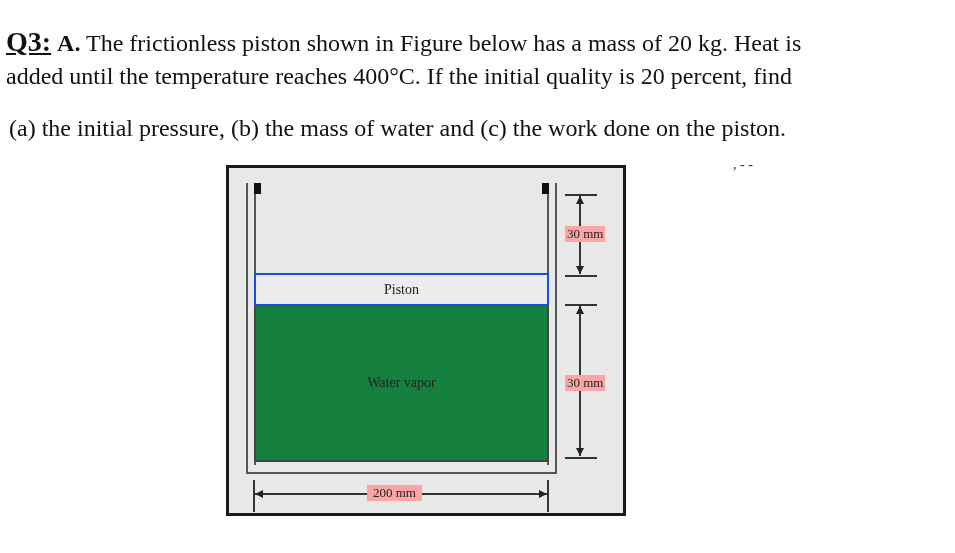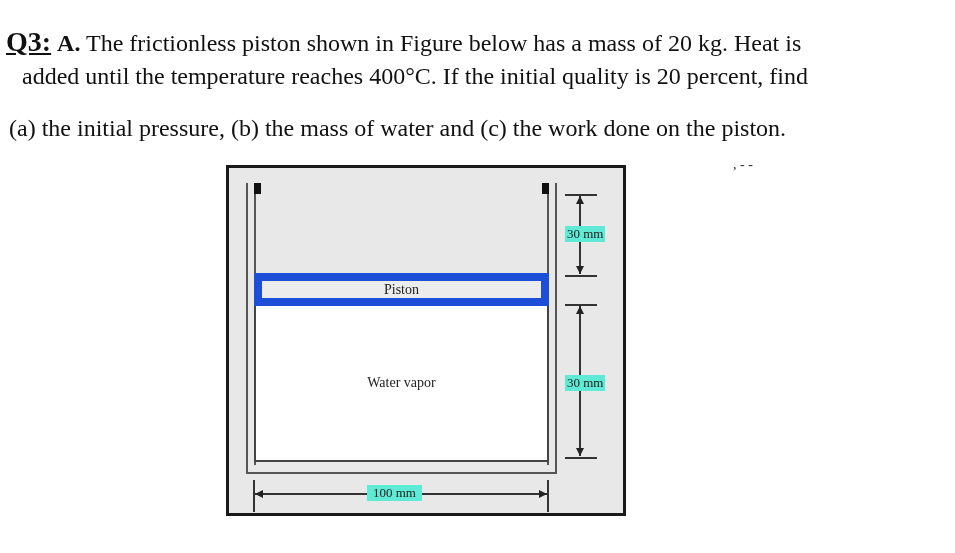--- a/index.html
+++ b/index.html
@@ -2,34 +2,34 @@
 <html><head>
 <meta charset="utf-8">
 <style>
   html, body { margin: 0; padding: 0; background: #ffffff; }
   body { width: 955px; height: 553px; position: relative; overflow: hidden;
          font-family: "Liberation Serif", "DejaVu Serif", serif; color: #111; }
   .q-line { position: absolute; left: 6px; font-size: 24px; white-space: nowrap; line-height: 1; }
   .q-label { font-weight: bold; text-decoration: underline; font-size: 28px; }
   .part-label { font-weight: bold; }
   #line1 { top: 28px; }
-  #line2 { top: 64px; margin-left: 16px; }
+  #line2 { top: 64px; }
   #line3 { top: 116px; left: 9px; }
 
   .figure { position: absolute; left: 226px; top: 165px; width: 400px; height: 351px;
             background: #e8e8e8; border: 3px solid #1a1a1a; box-sizing: border-box; }
   .vline { position: absolute; width: 2px; background: #555; }
   .hline { position: absolute; height: 2px; background: #555; }
   .stop { position: absolute; width: 7px; height: 11px; background: #111; }
-  .piston { position: absolute; background: #ececec; border: 8px solid #1d4ed8; box-sizing: border-box;
+  .piston { position: absolute; background: #ececec; border: 2px solid #1d4ed8; box-sizing: border-box;
             display: flex; align-items: center; justify-content: center; }
-  .vapor { position: absolute; background: #ffffff; border: 2px solid #444; border-top: none;
+  .vapor { position: absolute; background: #15803d; border: 2px solid #444; border-top: none;
            box-sizing: border-box; display: flex; align-items: center; justify-content: center; }
   .fig-text { font-size: 14px; color: #222; font-family: "Liberation Serif", serif; }
-  .dim-label { position: absolute; font-size: 13px; background: #5eead4; padding: 0 2px;
+  .dim-label { position: absolute; font-size: 13px; background: #fca5a5; padding: 0 2px;
                font-family: "Liberation Serif", serif; color: #222; }
   .arrow-up { position: absolute; width: 0; height: 0; border-left: 4px solid transparent;
               border-right: 4px solid transparent; border-bottom: 8px solid #222; }
   .arrow-down { position: absolute; width: 0; height: 0; border-left: 4px solid transparent;
                 border-right: 4px solid transparent; border-top: 8px solid #222; }
   .arrow-left { position: absolute; width: 0; height: 0; border-top: 4px solid transparent;
                 border-bottom: 4px solid transparent; border-right: 8px solid #222; }
   .arrow-right { position: absolute; width: 0; height: 0; border-top: 4px solid transparent;
                  border-bottom: 4px solid transparent; border-left: 8px solid #222; }
   .specks { position: absolute; top: 157px; left: 733px; font-size: 14px; color: #333; }
@@ -78,14 +78,14 @@
   <div class="vline" style="left:350px; top:138px; height:150px; background:#333;"></div>
   <div class="arrow-up" style="left:347px; top:138px;"></div>
   <div class="arrow-down" style="left:347px; top:280px;"></div>
   <div class="dim-label" style="left:336px; top:207px;">30 mm</div>
 
   <div class="vline" style="left:24px; top:312px; height:32px; background:#333;"></div>
   <div class="vline" style="left:318px; top:312px; height:32px; background:#333;"></div>
   <div class="hline" style="left:26px; top:325px; width:292px; background:#333;"></div>
   <div class="arrow-left" style="left:26px; top:322px;"></div>
   <div class="arrow-right" style="left:310px; top:322px;"></div>
-  <div class="dim-label" style="left:138px; top:317px; padding:0 6px;">100 mm</div>
+  <div class="dim-label" style="left:138px; top:317px; padding:0 6px;">200 mm</div>
 </div>
 
 </body></html>

